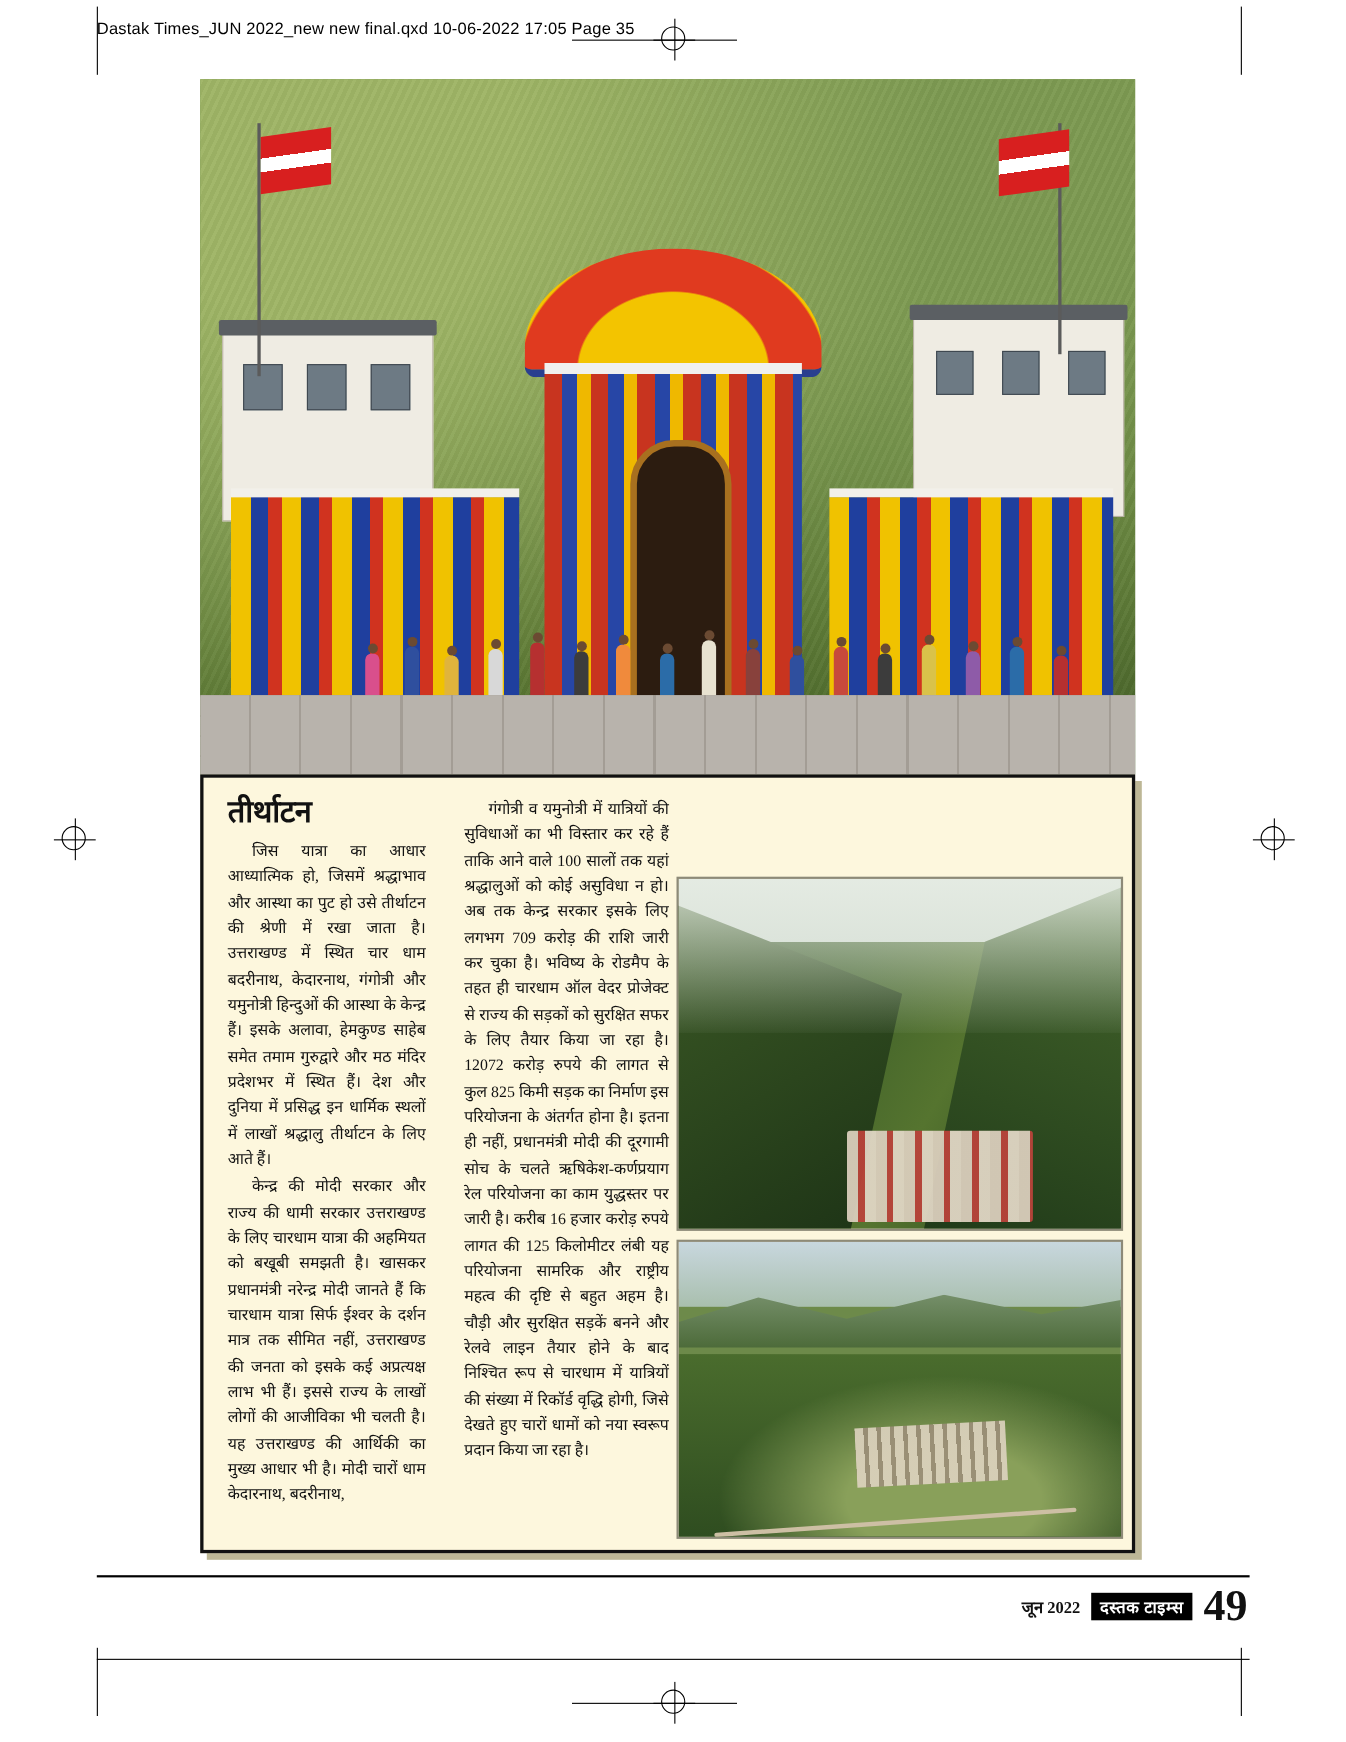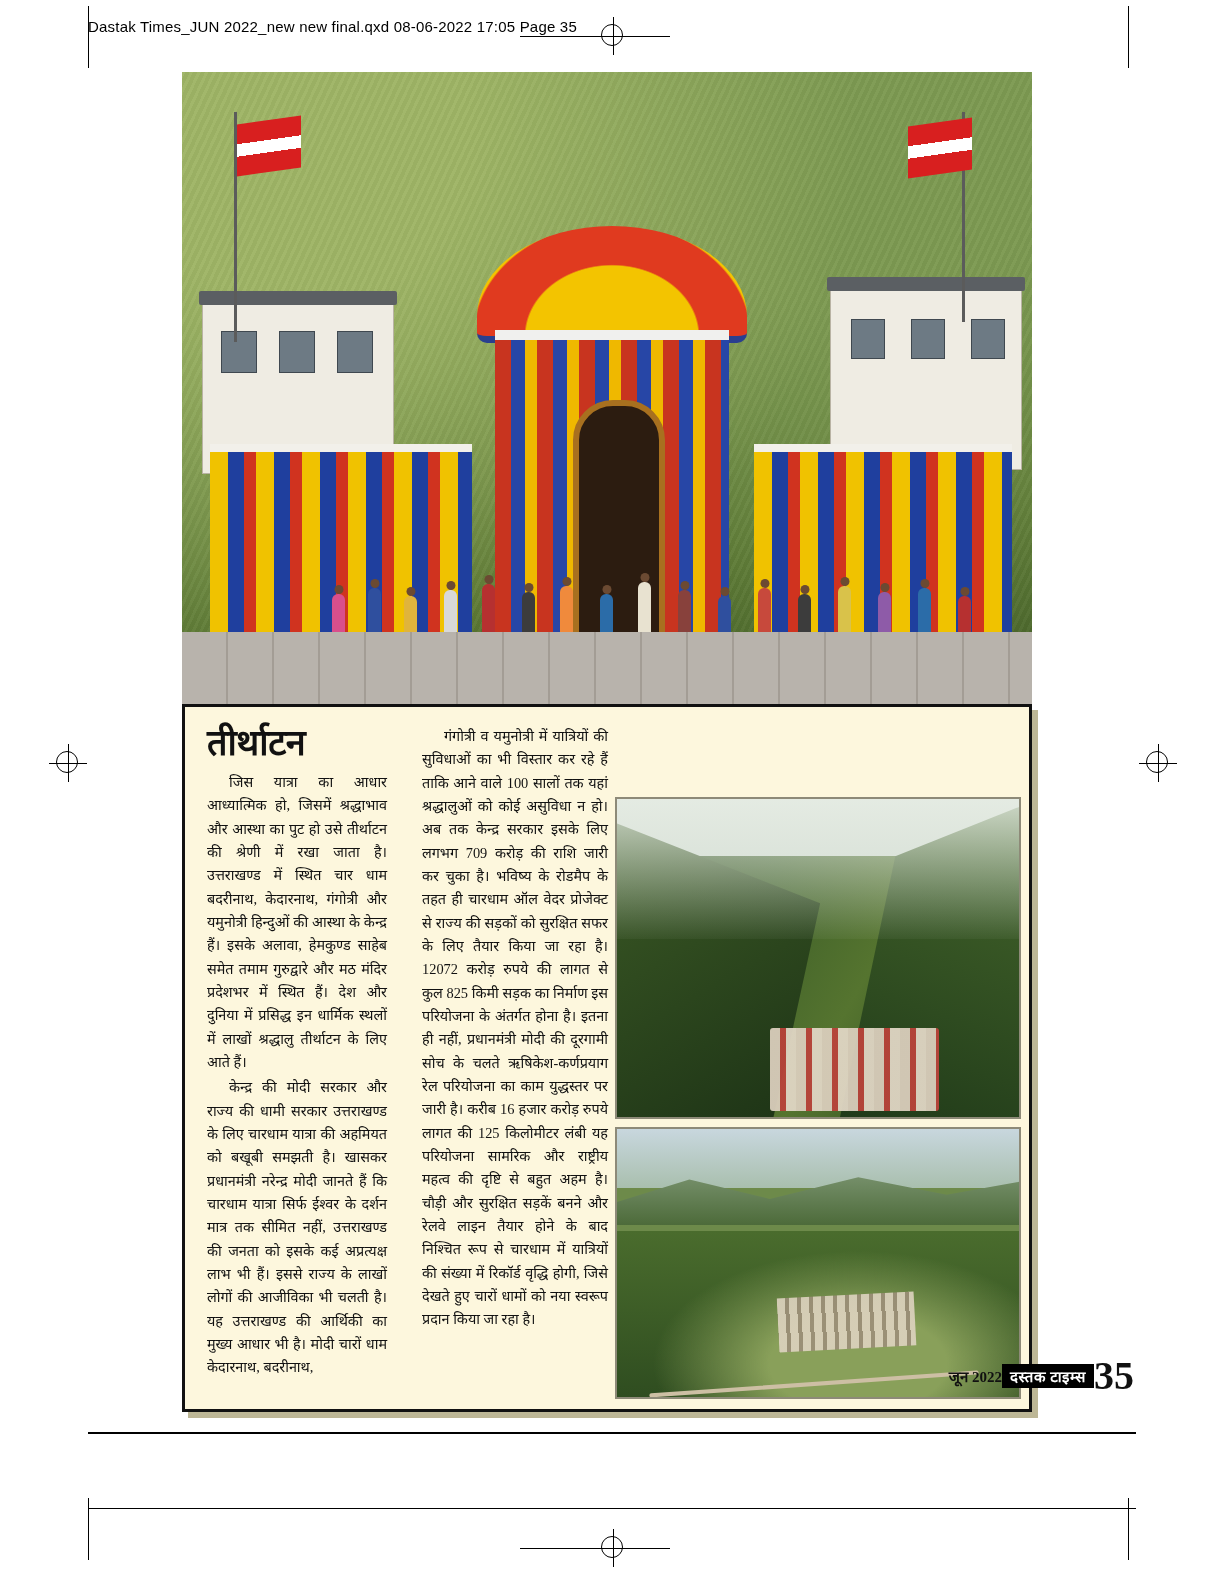--- a/index.html
+++ b/index.html
@@ -214,21 +214,21 @@
     width: 180px;
     font-size: 14.4px;
     line-height: 1.62;
     text-align: justify;
     color: #111;
   }
   .col p { margin: 0 0 2px 0; text-indent: 22px; }
   .col-1 { left: 22px; }
   .col-2 { left: 237px; width: 186px; }
   .headline {
-    font-size: 36px;
+    font-size: 28px;
     font-weight: bold;
     line-height: 1;
     margin: 0 0 10px 0;
     text-indent: 0;
     letter-spacing: -0.5px;
   }
 
   
   .photo {
     position: absolute;
@@ -315,23 +315,24 @@
     position: absolute;
     left: 88px;
     top: 1432px;
     width: 1048px;
     height: 2px;
     background: #000;
   }
   .footer {
     position: absolute;
     right: 90px;
-    top: 1356px;
+    top: 1440px;
     display: flex;
     align-items: center;
+    gap: 10px;
   }
   .footer-date {
     font-size: 15px;
     font-weight: bold;
     color: #111;
   }
   .footer-logo {
     background: #000;
     color: #fff;
     font-size: 15px;
@@ -364,21 +365,21 @@
 <div class="reg" style="left:49px; top:744px;">
     <span class="ring"></span>
   </div>
 <div class="reg" style="left:1139px; top:744px;">
     <span class="ring"></span>
   </div>
 <div class="reg" style="left:594px; top:1529px;">
     <span class="ring"></span>
   </div>
 
-<div class="slug">Dastak Times_JUN 2022_new new final.qxd   08-06-2022   17:05   Page 35</div>
+<div class="slug">Dastak Times_JUN 2022_new new final.qxd   10-06-2022   17:05   Page 35</div>
 
 <div class="page-frame">
 
   <div class="hero">
     <div class="hill"></div>
 
     <div class="bld" style="left:20px; top:230px; width:190px; height:170px;">
       <span class="roof"></span>
       <span class="win" style="left:18px; top:28px; width:34px; height:40px;"></span>
       <span class="win" style="left:76px; top:28px; width:34px; height:40px;"></span>
@@ -458,14 +459,14 @@
       <span class="town"></span>
       <span class="road"></span>
     </div>
   </div>
 </div>
 
 <div class="footer-rule"></div>
 <div class="footer">
   <span class="footer-date">जून 2022</span>
   <span class="footer-logo">दस्तक टाइम्स</span>
-  <span class="folio">35</span>
+  <span class="folio">49</span>
 </div>
 
 </body></html>

